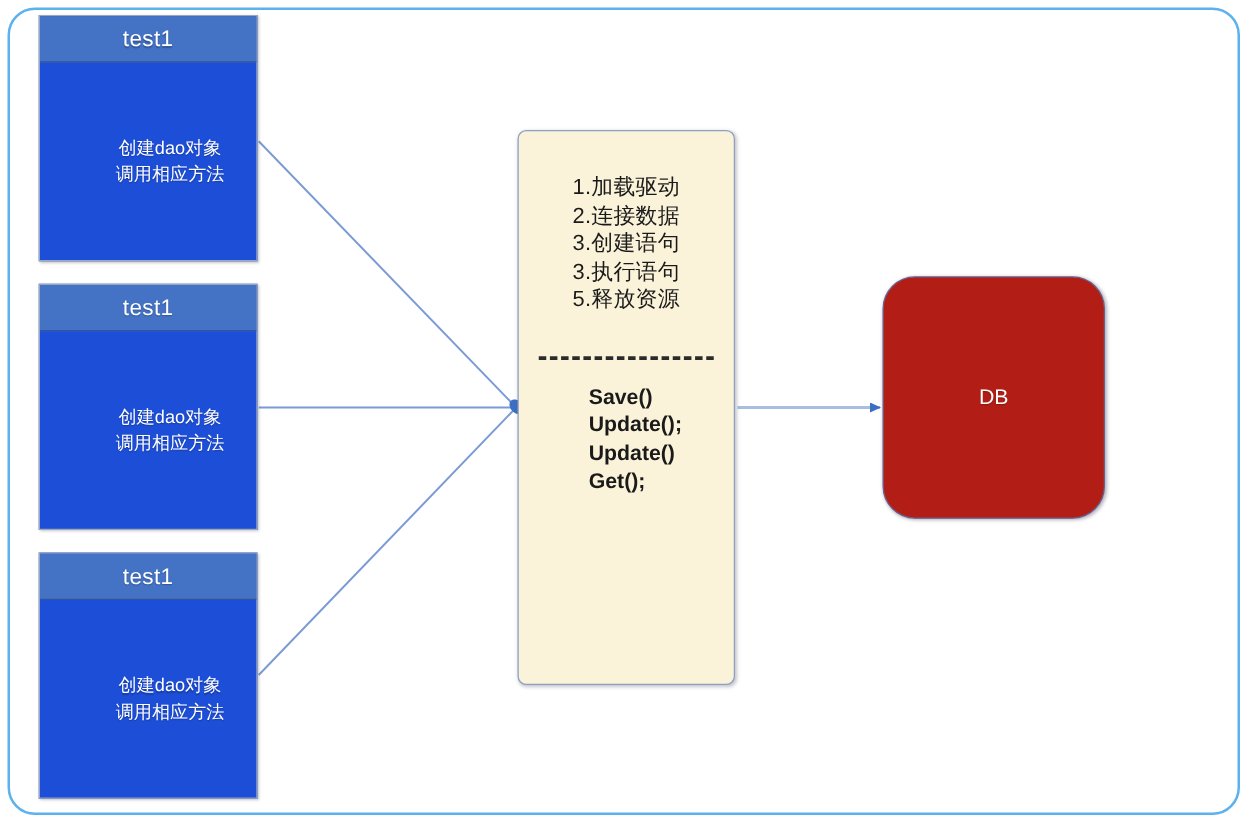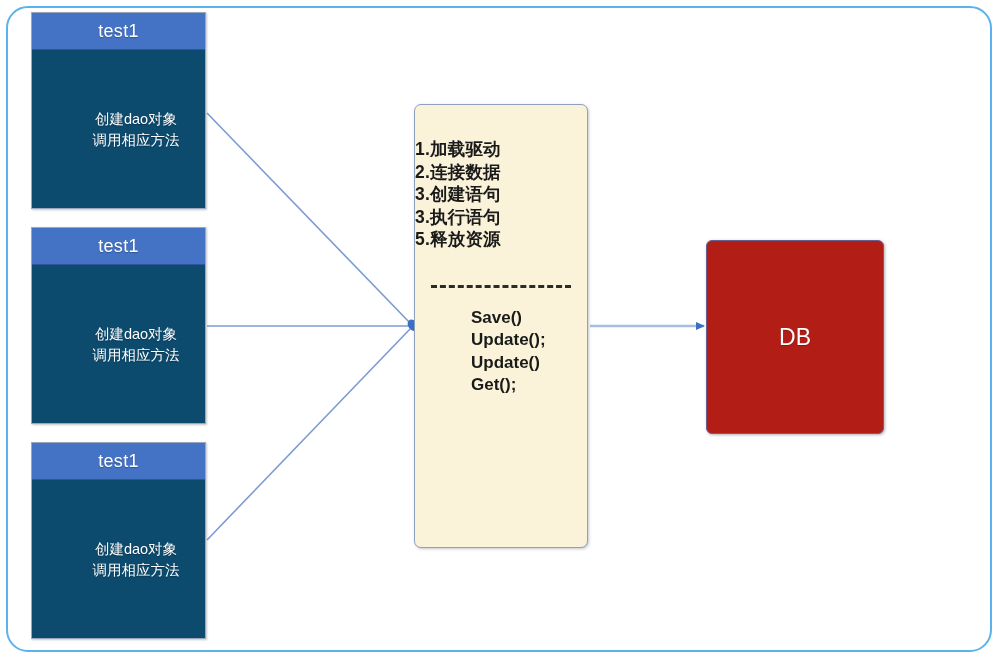--- a/index.html
+++ b/index.html
@@ -36,21 +36,21 @@
     top: 0;
     width: 1000px;
     height: 664px;
   }
   
   .client-box {
     position: absolute;
     width: 175px;
     box-sizing: border-box;
     border: 1px solid #9aa7bd;
-    background: #0c4a6e;
+    background: #1d4ed8;
     box-shadow: 1px 1px 2px rgba(80,90,110,0.35);
   }
   .client-header {
     height: 36px;
     background: #4472C4;
     border-bottom: 1px solid #33539e;
     color: #ffffff;
     font-size: 18px;
     line-height: 36px;
     text-align: center;
@@ -100,23 +100,23 @@
     background: #E8AF82;
     border-bottom: 1px solid #a8833f;
     color: #ffffff;
     font-size: 19px;
     line-height: 37px;
     text-align: center;
     text-shadow: 0 1px 1px rgba(0,0,0,0.22);
   }
   #dao-steps {
     margin-top: 33px;
-    text-align: left;
+    text-align: center;
     color: #1a1a1a;
-    font-weight: bold;
+    font-weight: normal;
     font-size: 17.5px;
     line-height: 22.5px;
     letter-spacing: 0.2px;
   }
   #dao-divider {
     margin: 34px 16px 0 16px;
     height: 0;
     border-top: 3px dashed #2b2b2b;
   }
   #dao-methods {
@@ -125,30 +125,30 @@
     color: #1a1a1a;
     font-weight: bold;
     font-size: 17px;
     line-height: 22.5px;
     text-align: left;
   }
   
   #db-box {
     position: absolute;
     left: 706px;
-    top: 240px;
+    top: 221px;
     width: 178px;
     height: 194px;
     box-sizing: border-box;
     border: 1px solid #6b5f8f;
-    border-radius: 6px;
+    border-radius: 26px;
     background: #B21E16;
     box-shadow: 1px 1px 3px rgba(60,60,80,0.4);
     color: #ffffff;
-    font-size: 23px;
+    font-size: 17px;
     display: flex;
     align-items: center;
     justify-content: center;
     text-shadow: 0 1px 1px rgba(0,0,0,0.25);
   }
   
   #junction-dot {
     position: absolute;
     left: 407px;
     top: 319px;

